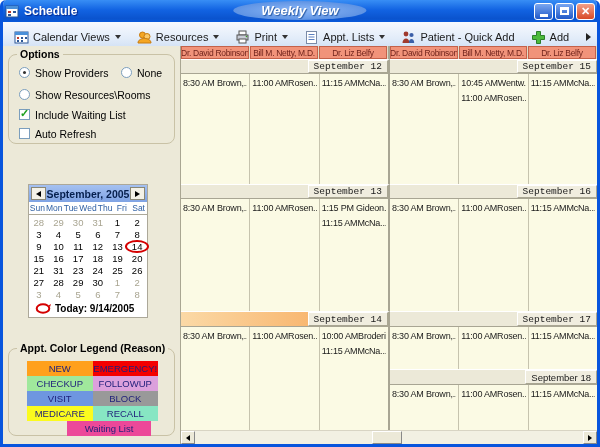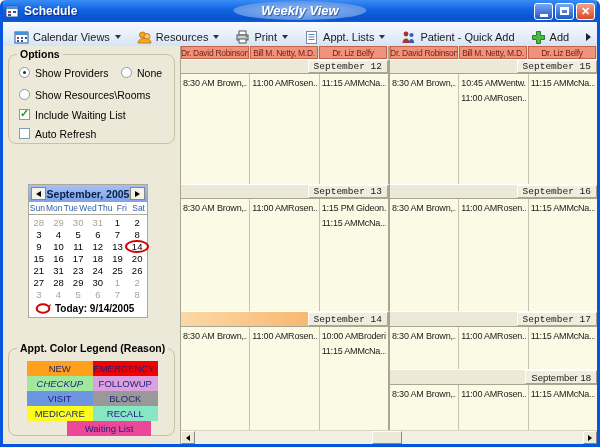--- a/index.html
+++ b/index.html
@@ -300,21 +300,21 @@
           </svg>
         <span>Today: 9/14/2005</span>
       </div>
     </div>
 
     <div class="groupbox legbox">
       <span class="grouplabel">Appt. Color Legend (Reason)</span>
       <div class="leg-grid">
         <div class="leg-cell" style="background-color: rgb(255, 160, 28);">NEW</div>
         <div class="leg-cell" style="background-color: rgb(244, 0, 0);">EMERGENCY!</div>
-        <div class="leg-cell" style="background-color: rgb(160, 232, 156); font-style: italic;">CHECKUP</div>
+        <div class="leg-cell" style="background-color: rgb(160, 232, 156);">CHECKUP</div>
         <div class="leg-cell" style="background-color: rgb(220, 160, 220);">FOLLOWUP</div>
         <div class="leg-cell" style="background-color: rgb(110, 150, 224);">VISIT</div>
         <div class="leg-cell" style="background-color: rgb(153, 153, 153);">BLOCK</div>
         <div class="leg-cell" style="background-color: rgb(251, 251, 30);">MEDICARE</div>
         <div class="leg-cell" style="background-color: rgb(135, 230, 195);">RECALL</div>
       </div>
       <div class="leg-cell leg-wait" style="background-color: #ec4899; margin-left: 16px;">Waiting List</div>
     </div>
   </div>
 

